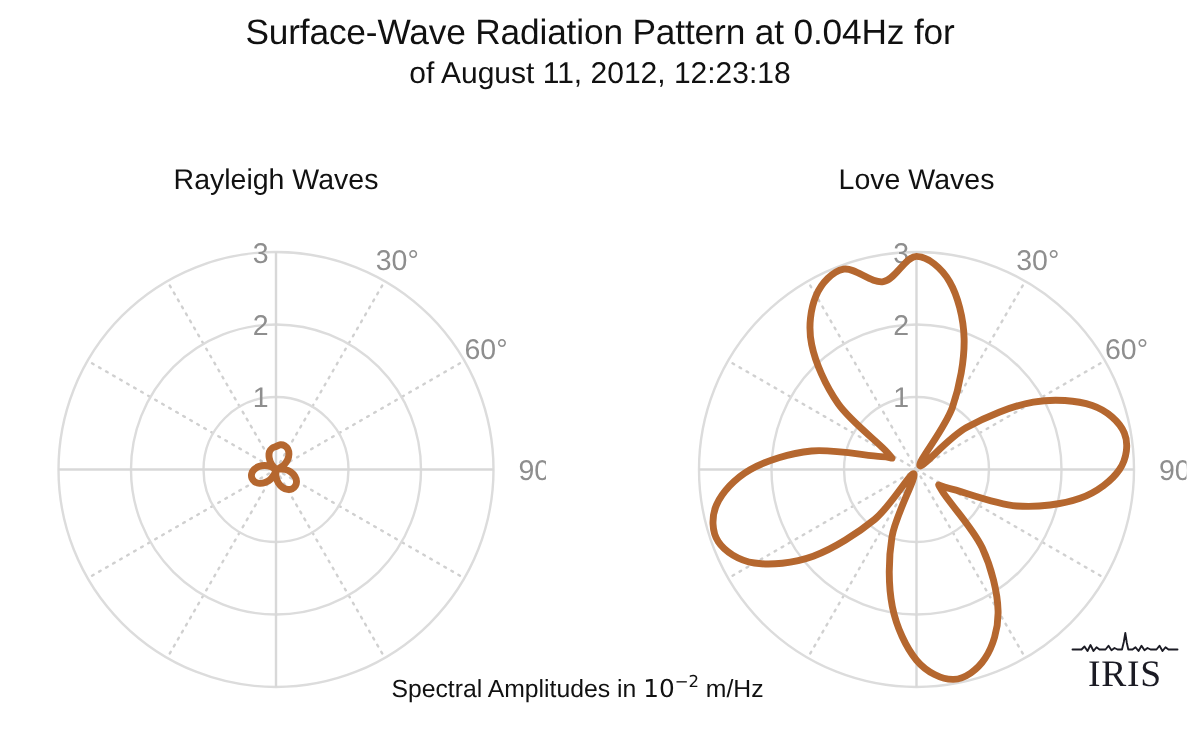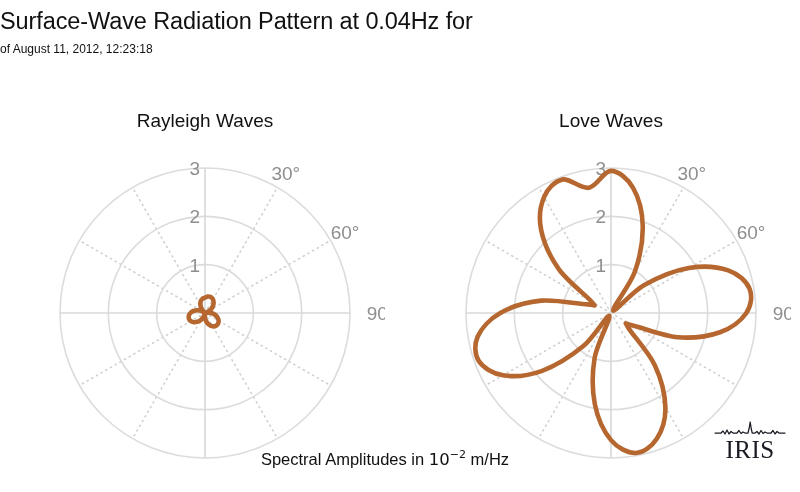--- a/index.html
+++ b/index.html
@@ -15,41 +15,42 @@
     font-family: "Liberation Sans", sans-serif;
     color: #000000;
   }
 
   
   #title-block {
     position: absolute;
     left: 0;
     top: 6px;
     width: 800px;
+    text-align: center;
   }
   .title-line-1, .title-line-2 {
     font-size: 23.5px;
     line-height: 30px;
     color: #111111;
     white-space: nowrap;
     letter-spacing: -0.1px;
   }
   .title-line-3 {
-    font-size: 12px;
+    font-size: 20px;
     line-height: 26px;
     color: #111111;
     white-space: nowrap;
   }
 
   
   .panel {
     position: absolute;
     top: 110px;
   }
-  #panel-rayleigh { left: 25px;  width: 360px; height: 350px; }
+  #panel-rayleigh { left: 4px;  width: 360px; height: 350px; }
   #panel-love     { left: 431px; width: 360px; height: 350px; }
 
   .panel-title {
     position: absolute;
     top: 0;
     width: 360px;
     text-align: center;
     font-size: 19px;
     color: #111111;
     white-space: nowrap;

